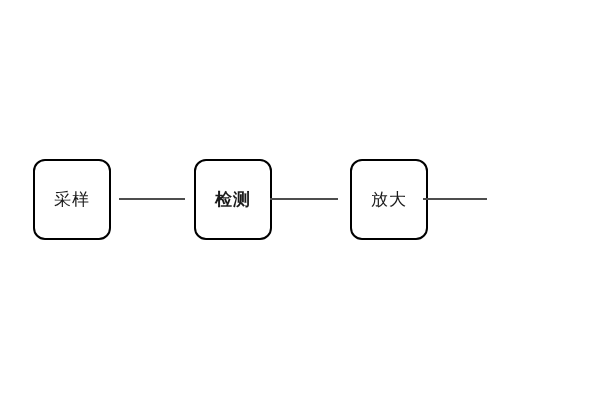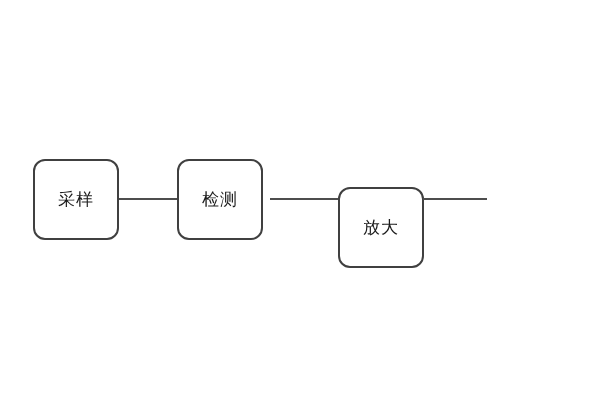--- a/index.html
+++ b/index.html
@@ -15,39 +15,39 @@
   }
   .canvas {
     position: relative;
     width: 600px;
     height: 400px;
     background: #ffffff;
   }
   .node {
     position: absolute;
     top: 159px;
-    width: 86px;
+    width: 78px;
     height: 81px;
     box-sizing: border-box;
     background: #ffffff;
-    border: 2px solid #404040;
+    border: 2px solid #000000;
     border-radius: 12px;
     display: flex;
     align-items: center;
     justify-content: center;
   }
   .node-label {
     font-size: 17px;
     color: #1a1a1a;
     letter-spacing: 1px;
     white-space: nowrap;
   }
   .node-1 { left: 33px; }
-  .node-2 { left: 177px; }
-  .node-3 { left: 338px; margin-top: 28px; }
+  .node-2 { left: 194px; font-weight: bold; }
+  .node-3 { left: 350px; }
   .node-4 { left: 487px; }
   .connector {
     position: absolute;
     top: 198px;
     height: 2px;
     background: #4d4d4d;
   }
   .connector-1 { left: 119px; width: 66px; }
   .connector-2 { left: 270px; width: 68px; }
   .connector-3 { left: 423px; width: 64px; }

